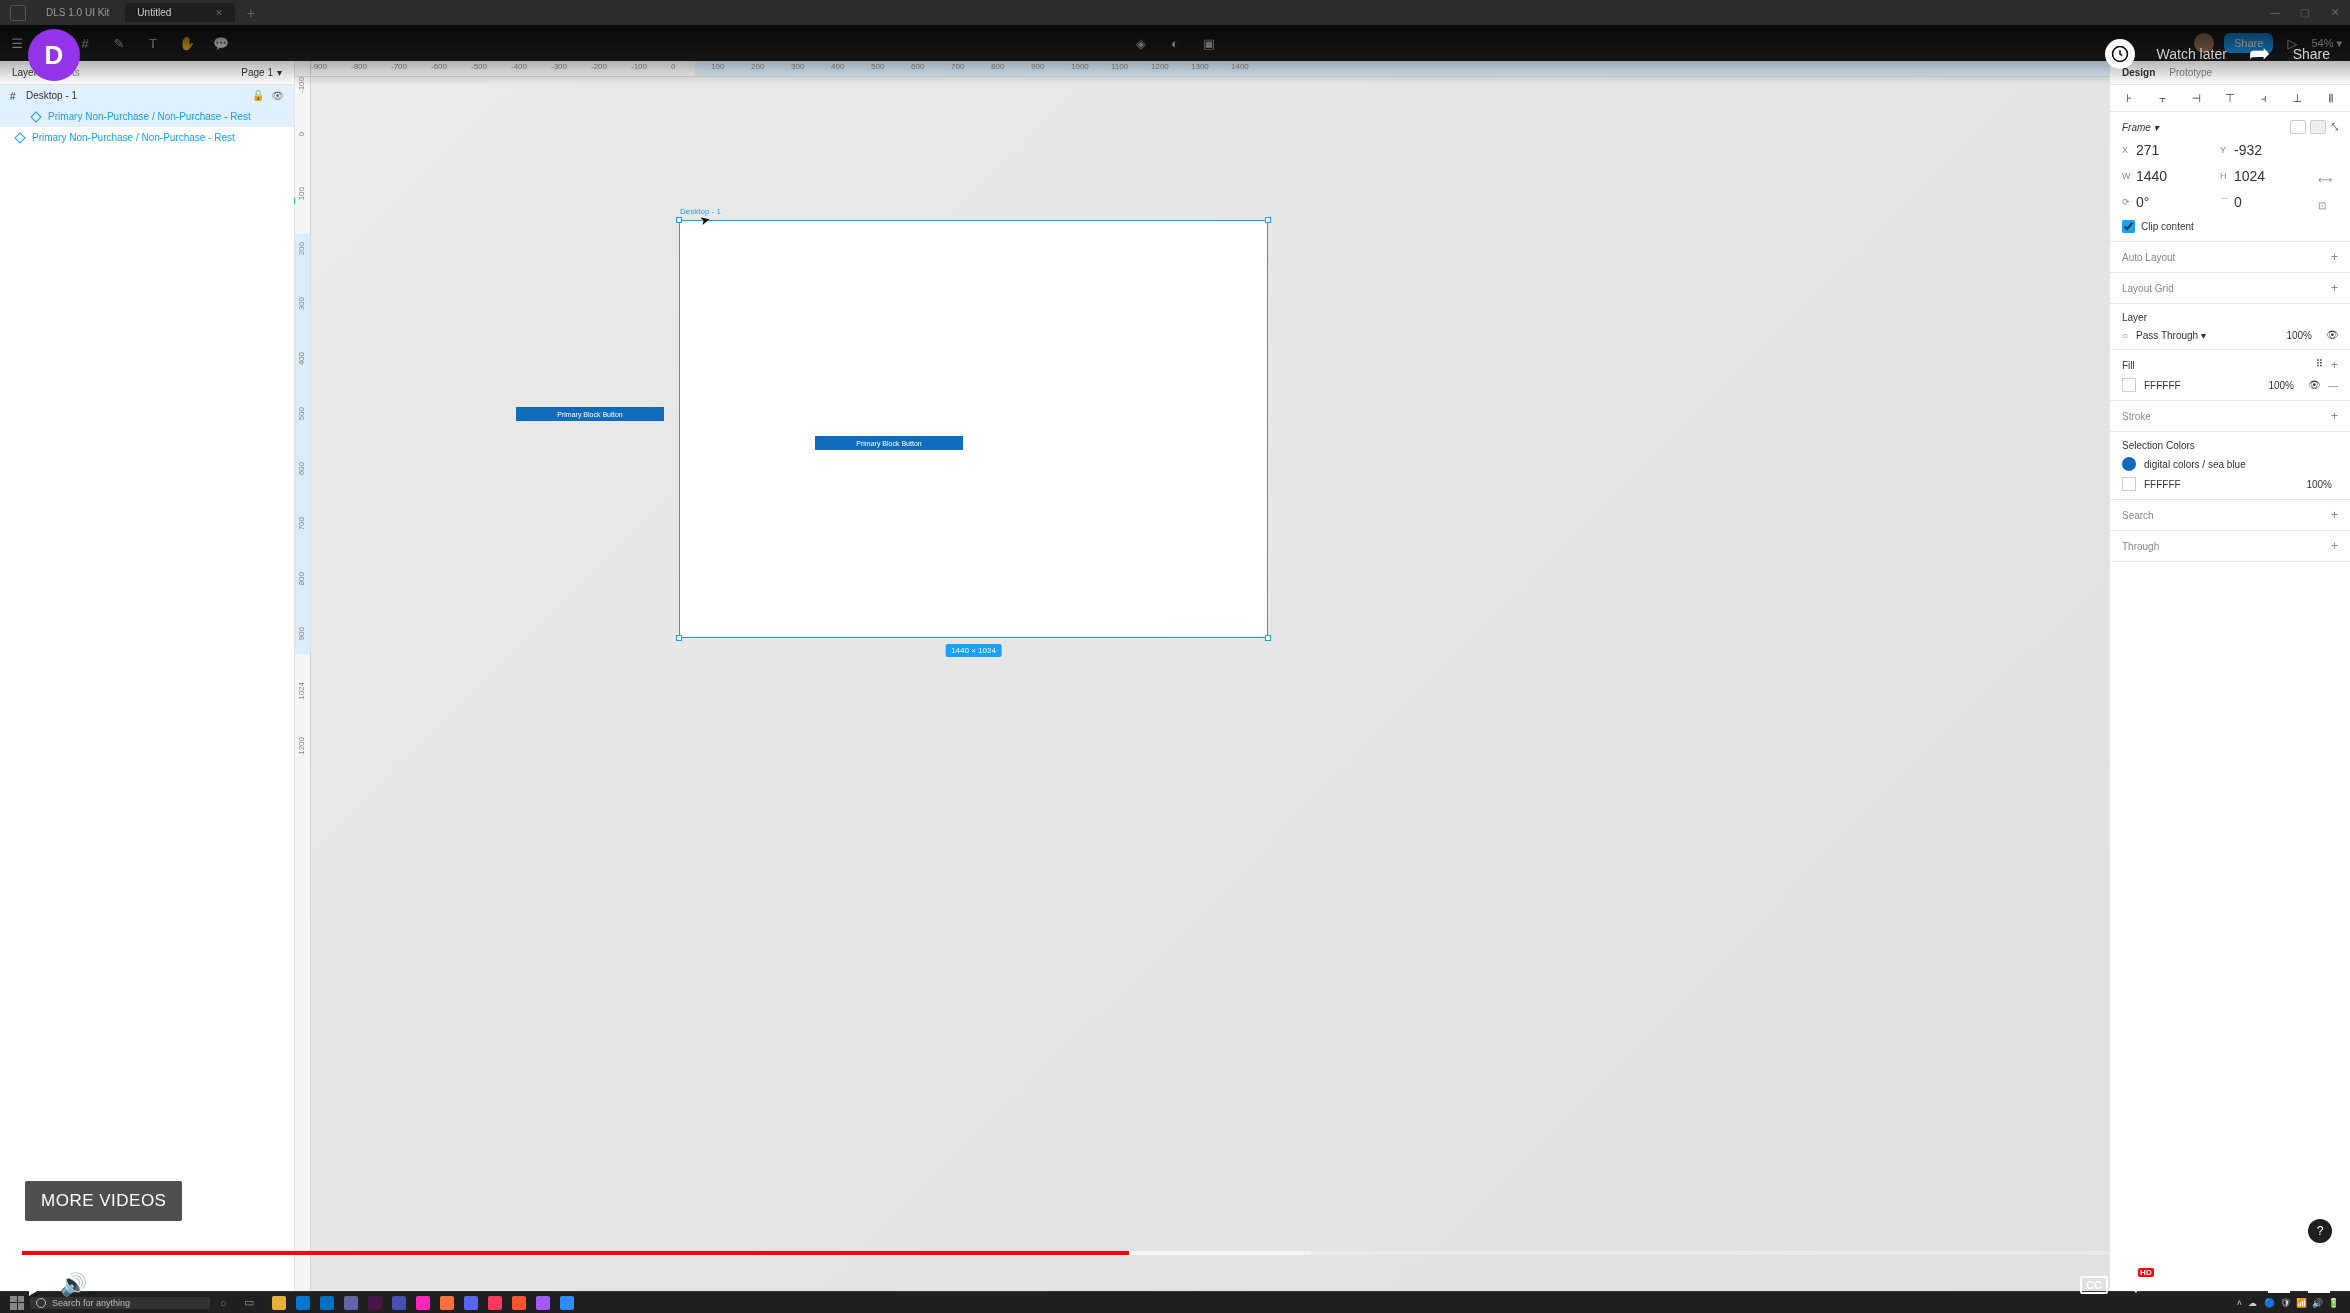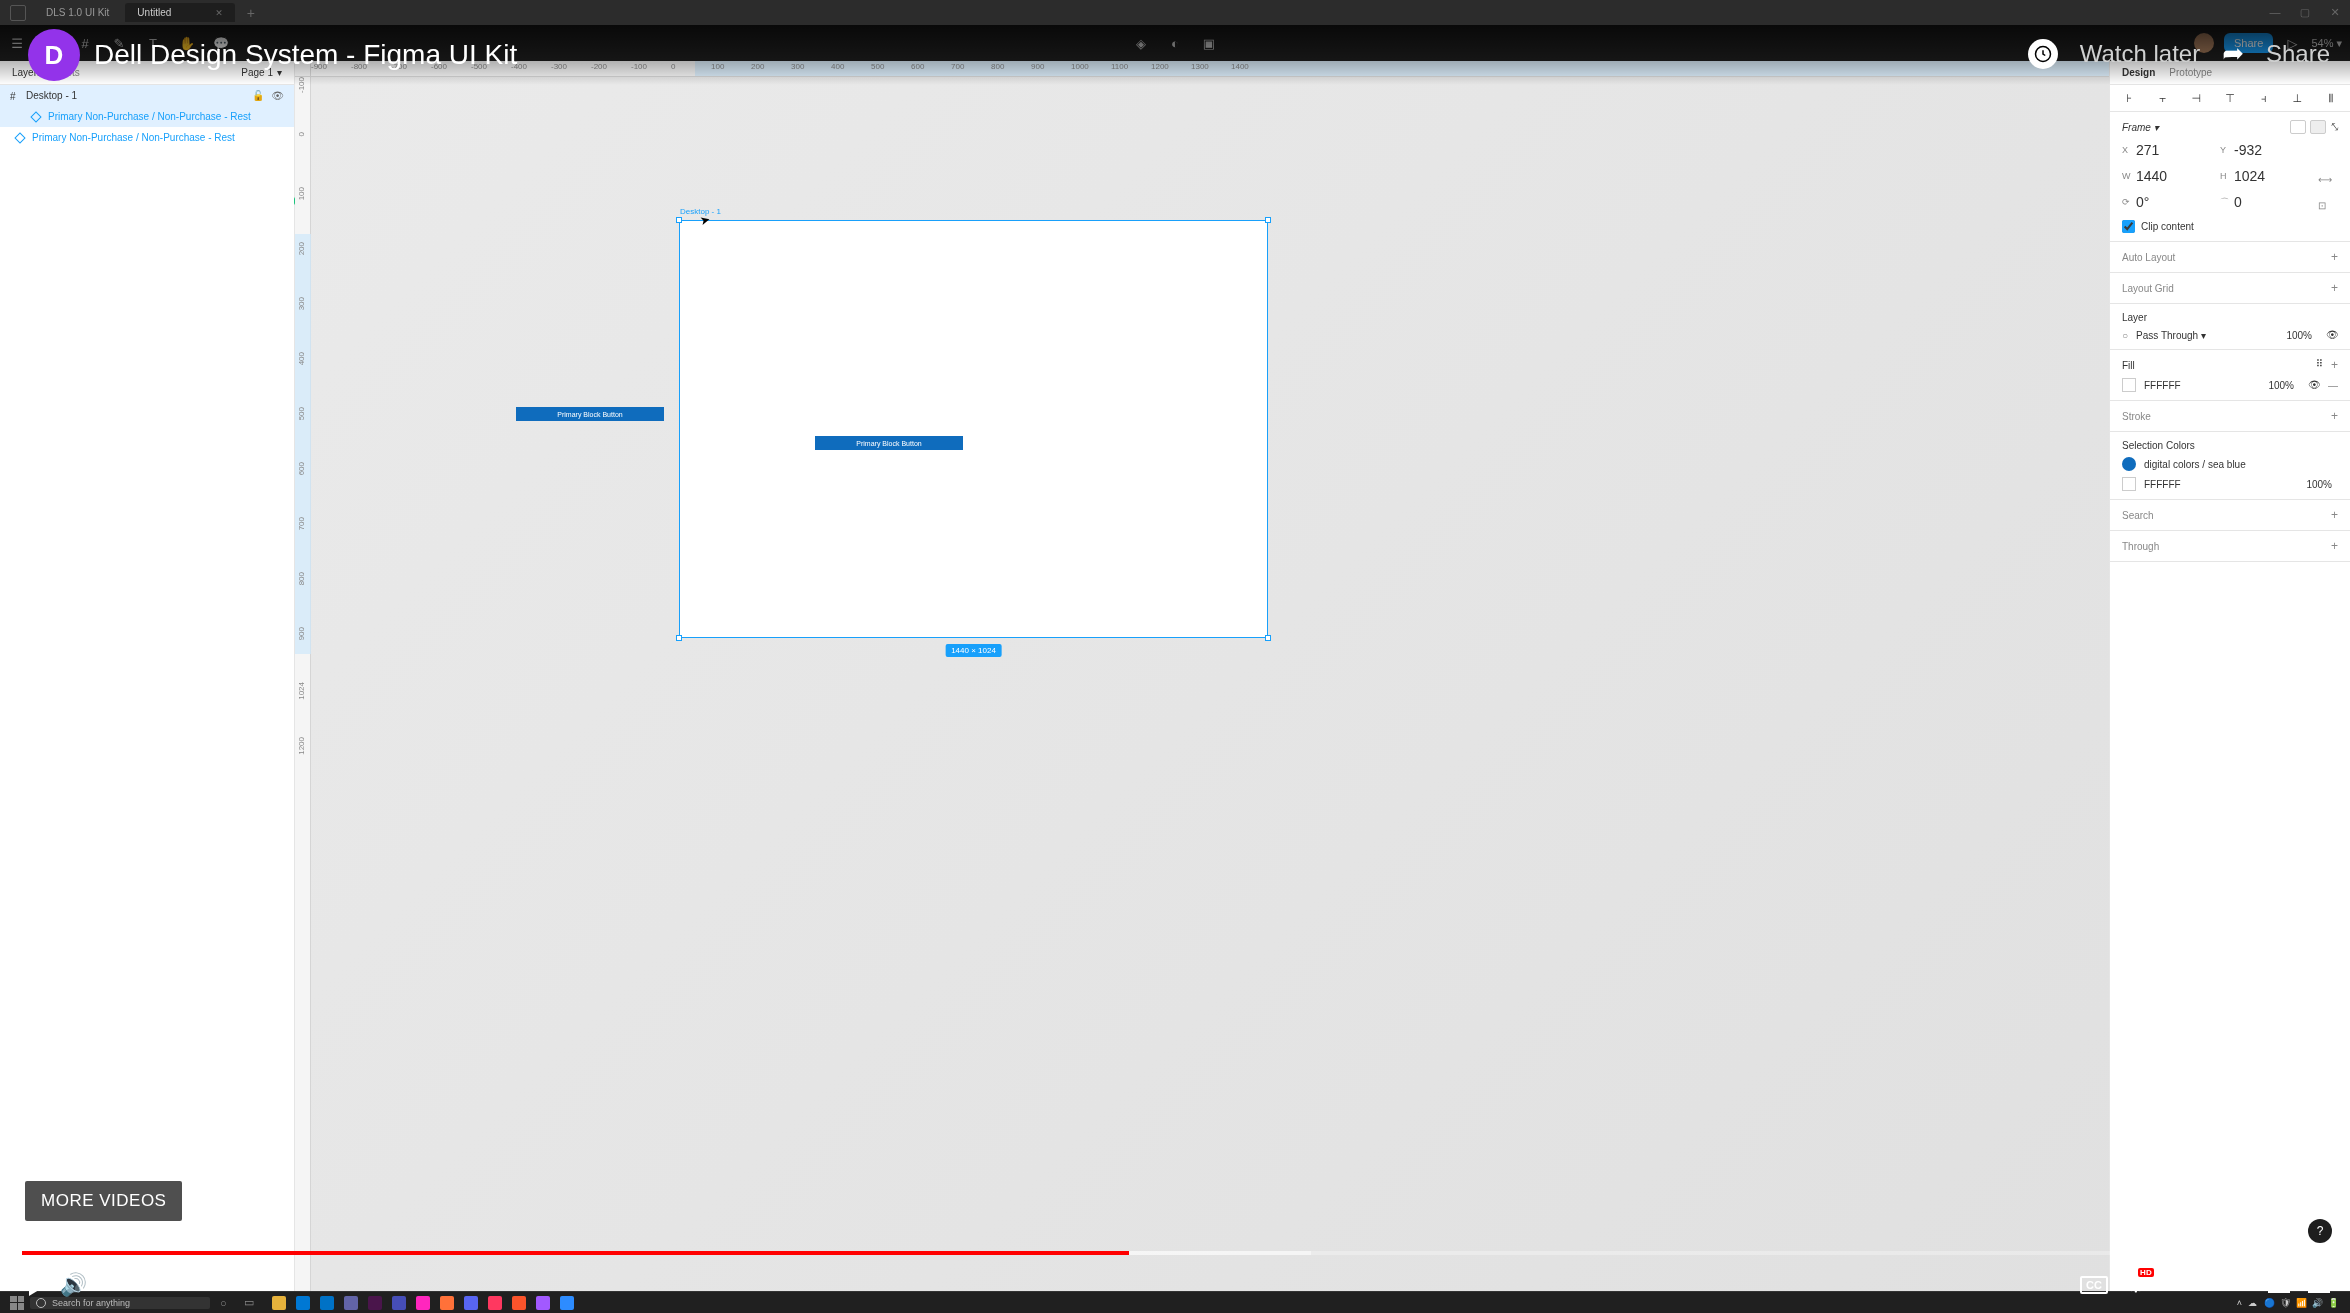--- a/index.html
+++ b/index.html
@@ -25,21 +25,21 @@
     .share-btn { background: #18a0fb; color: #fff; padding: 4px 10px; border-radius: 6px; font-size: 11px; font-weight: 500; }
     .zoom-lbl { color: #ccc; font-size: 11px; }
     .avatar { width: 20px; height: 20px; border-radius: 50%; background: #a67b5b; }
 
     
     .video-header { position: absolute; top: 25px; left: 0; right: 0; height: 60px; background: linear-gradient(180deg, rgba(0,0,0,0.7), rgba(0,0,0,0)); display: flex; align-items: center; padding-left: 28px; z-index: 5; pointer-events: none; }
     .channel-avatar { width: 52px; height: 52px; border-radius: 50%; background: #9333ea; color: #fff; font-size: 26px; font-weight: bold; display: flex; align-items: center; justify-content: center; margin-right: 14px; }
     .video-title { color: #fff; font-size: 28px; font-weight: 400; }
     .video-top-right { position: absolute; right: 20px; top: 38px; display: flex; gap: 22px; align-items: center; z-index: 6; }
     .watch-later-icon { width: 30px; height: 30px; border-radius: 50%; background: #fff; display: flex; align-items: center; justify-content: center; }
-    .video-top-right .text-lbl { color: #cfd0d0; font-size: 24px; }
+    .video-top-right .text-lbl { color: #cfd0d0; font-size: 14px; }
     .share-arrow { color: #fff; font-size: 26px; }
 
     
     .left-panel { position: absolute; top: 61px; left: 0; width: 295px; bottom: 0; background: #fff; border-right: 1px solid #e5e5e5; }
     .lp-header { display: flex; justify-content: space-between; align-items: center; padding: 6px 12px; border-bottom: 1px solid #e5e5e5; font-size: 10px; color: #333; }
     .lp-header .right-side { color: #333; font-size: 10px; display: flex; align-items: center; gap: 4px; }
     .layer-row { display: flex; align-items: center; padding: 5px 10px; font-size: 10px; color: #333; }
     .layer-row.selected { background: #e0f0ff; }
     .layer-row .frame-icon { width: 10px; height: 10px; margin-right: 6px; display: inline-block; }
     .layer-row .vis-icons { margin-left: auto; display: flex; gap: 6px; color: #666; font-size: 10px; }
@@ -174,21 +174,20 @@
   <div class="tool-group right">
     <div class="avatar"></div>
     <div class="share-btn">Share</div>
     <span class="tool-icon">▷</span>
     <span class="zoom-lbl"><span>54%</span> ▾</span>
   </div>
 </div>
 
 <div class="video-header">
   <div class="channel-avatar">D</div>
-  <div class="video-title">Dell Design System - Figma UI Kit</div>
 </div>
 <div class="video-top-right">
   <div class="watch-later-icon">
       <svg width="18" height="18" viewBox="0 0 24 24">
         <circle cx="12" cy="12" r="10" fill="none" stroke="#000" stroke-width="2"></circle>
         <path d="M12 7v5l3 2" stroke="#000" stroke-width="2" fill="none"></path>
       </svg>
     </div>
   <span class="text-lbl">Watch later</span>
   <span class="share-arrow">➦</span>

